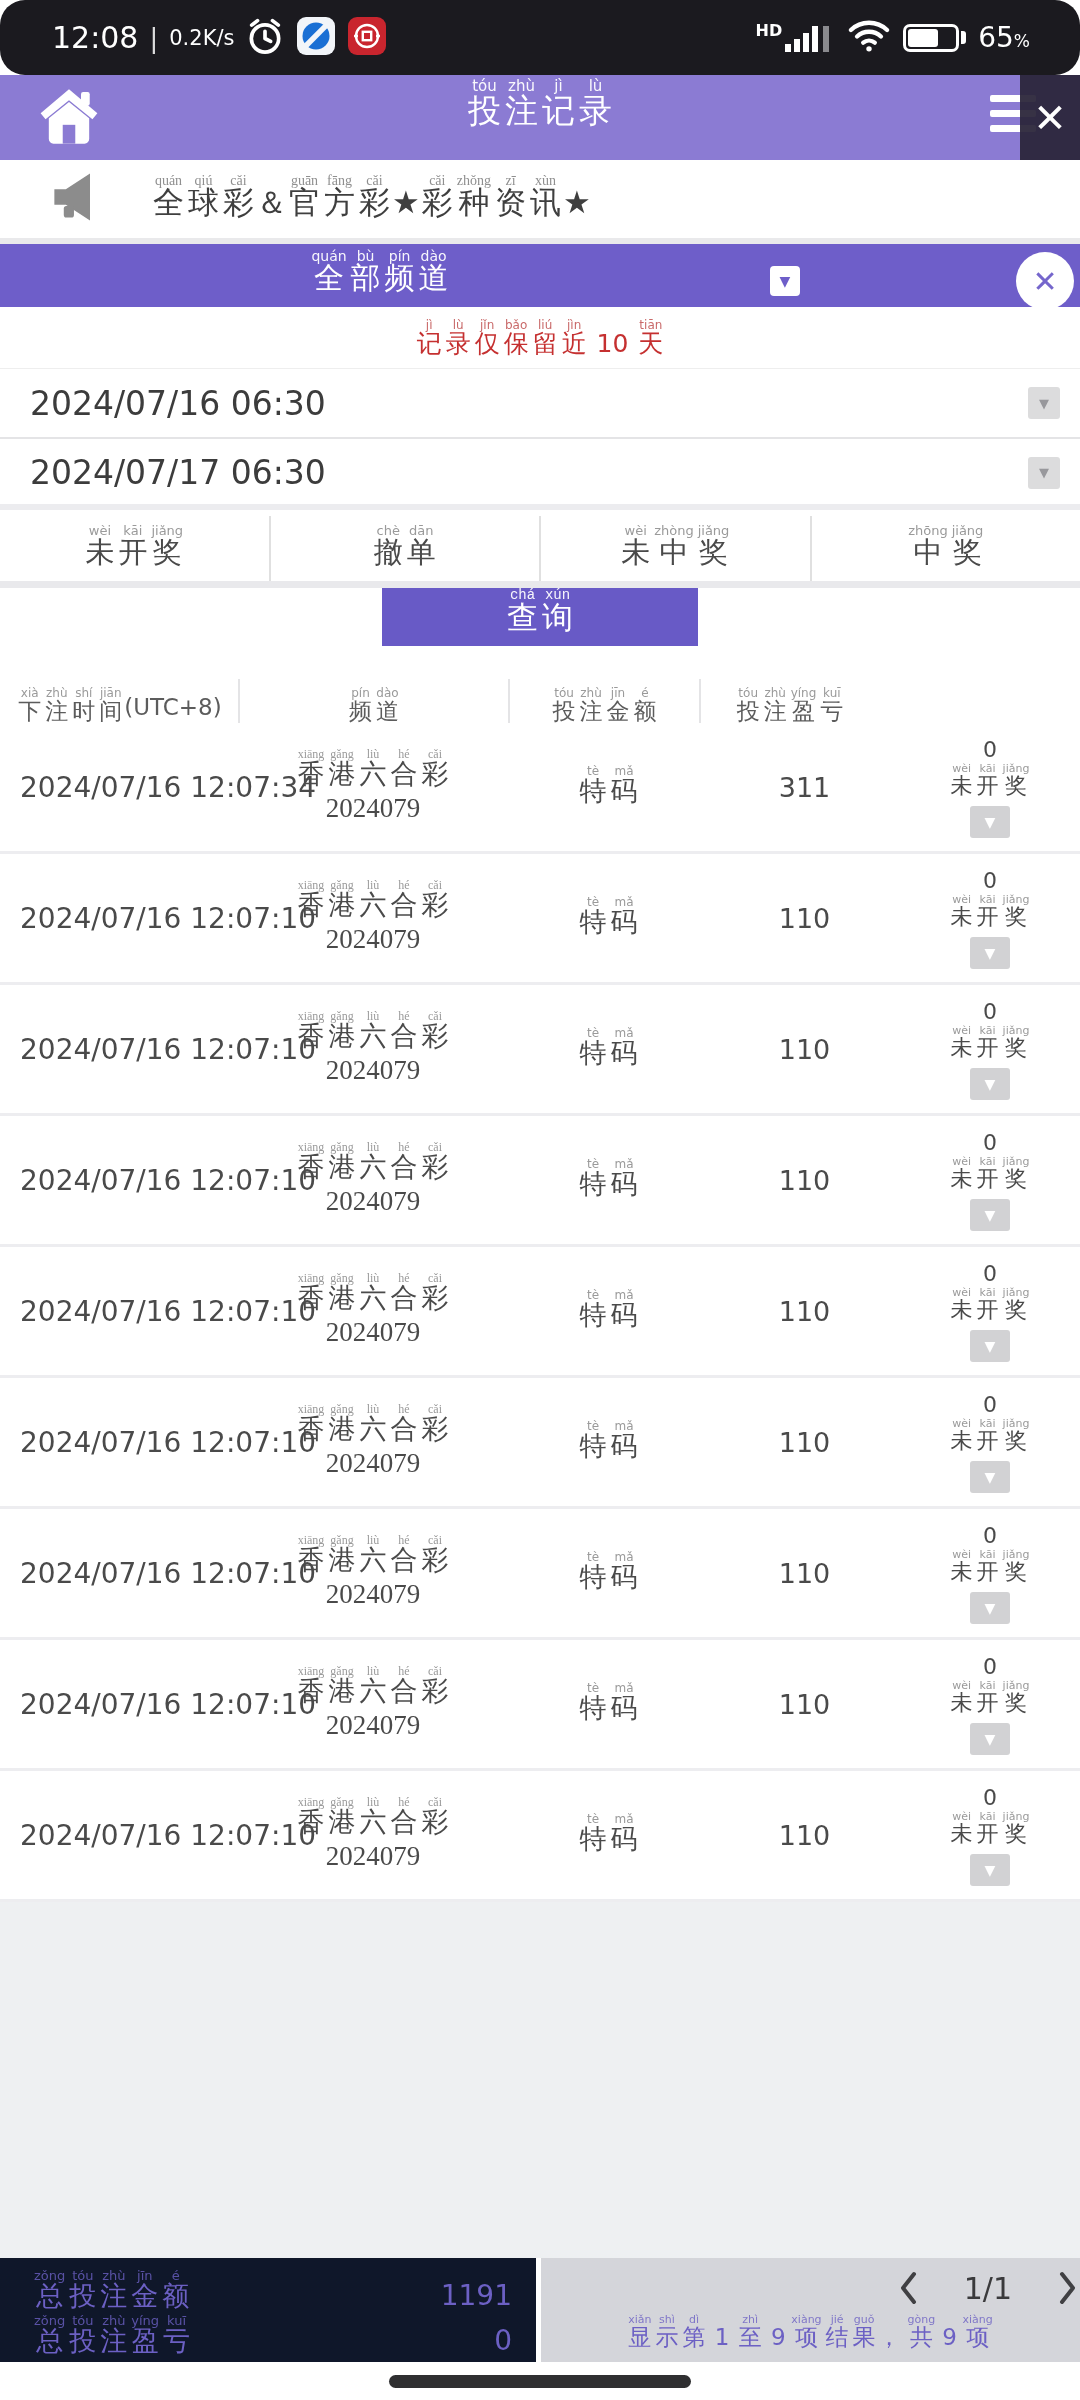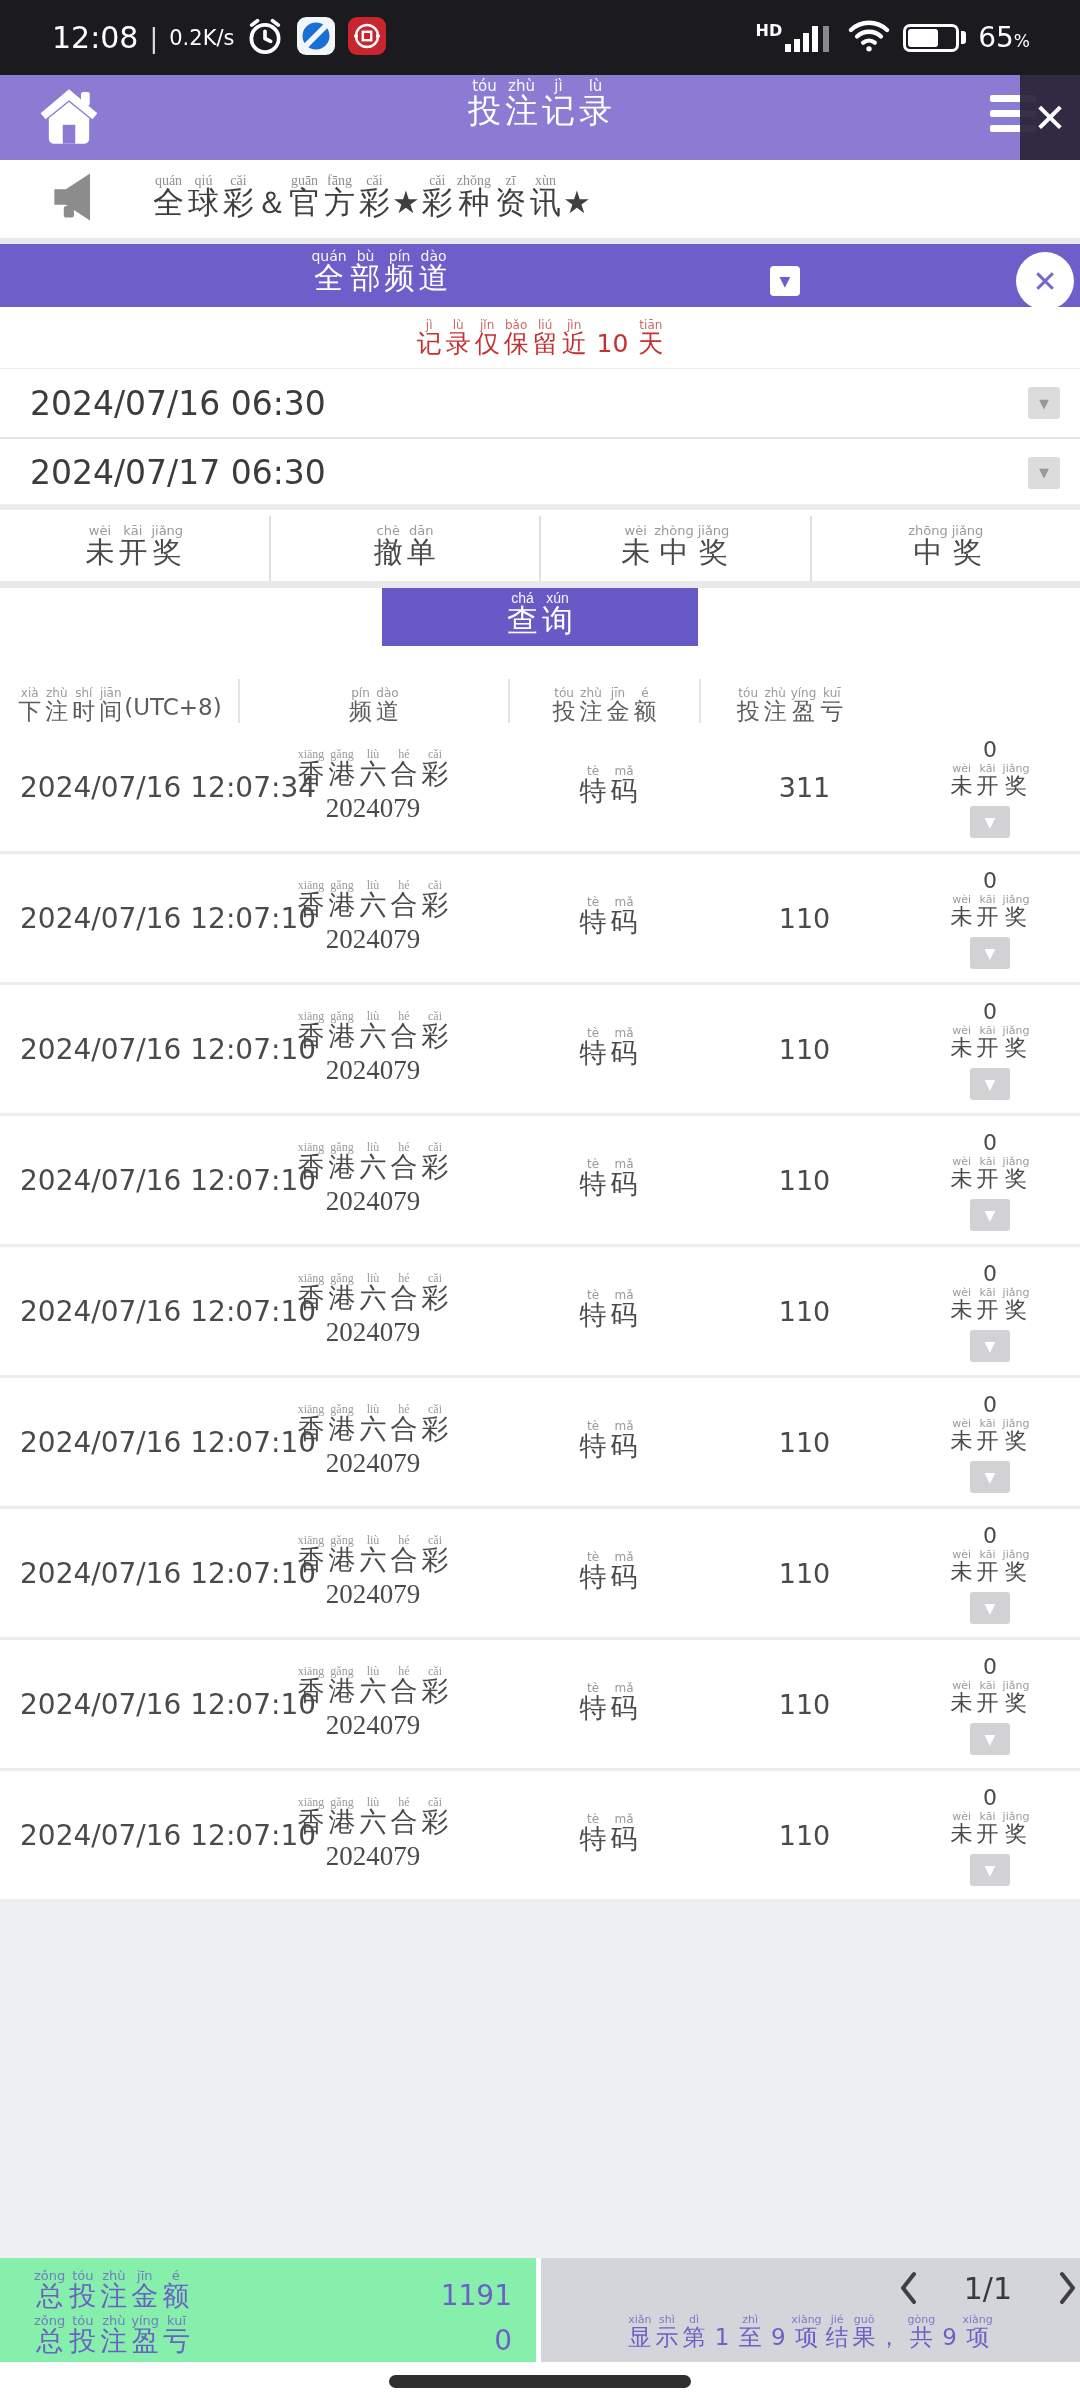--- a/index.html
+++ b/index.html
@@ -5,21 +5,21 @@
   html,body{margin:0;padding:0;background:#fff;}
   #screen{position:relative;width:1080px;height:2400px;overflow:hidden;background:#fff;
           font-family:"DejaVu Sans","Liberation Sans",sans-serif;}
   .abs{position:absolute;left:0;right:0;}
 
   ruby{ruby-position:over;margin:0 2px;}
   rt{font-size:13px;opacity:.62;letter-spacing:0;font-weight:normal;}
 
   
   #statusbar{top:0;height:75px;background:#1b1a1f;display:flex;align-items:center;
-             padding:0 50px 0 52px;color:#fff;box-sizing:border-box;}
+             padding:0 50px 0 52px;color:#fff;box-sizing:border-box;border-radius:25px;}
   .sb-left{display:flex;align-items:center;gap:11px;}
   .sb-time{font-size:30px;}
   .sb-sep{font-size:26px;opacity:.85;}
   .sb-speed{font-size:21px;}
   .sb-right{margin-left:auto;display:flex;align-items:center;gap:12px;}
   .hd-wrap{display:flex;align-items:flex-end;gap:3px;}
   .hd-txt{font-size:16px;font-weight:bold;line-height:1;margin-bottom:14px;}
   .batt{width:56px;height:28px;border:3px solid #fff;border-radius:7px;position:relative;box-sizing:border-box;}
   .batt-fill{position:absolute;left:2px;top:2px;bottom:2px;width:30px;background:#fff;border-radius:3px;}
   .batt-nub{width:5px;height:13px;background:#fff;border-radius:0 3px 3px 0;margin-left:2px;}
@@ -67,22 +67,22 @@
 
   
   #filters{top:516px;height:65px;background:#fff;border-bottom:7px solid #e9e9ec;display:flex;}
   .filter{flex:1;display:flex;align-items:center;justify-content:center;font-size:29px;color:#4a4a4a;}
   .filter + .filter{border-left:2px solid #e0e0e0;}
   .filter rt{font-size:13px;color:#9a9a9a;opacity:1;}
 
   
   #queryarea{top:588px;height:70px;background:#fff;display:flex;justify-content:flex-start;}
   .query-btn{margin-left:382px;width:316px;height:58px;background:#685ac6;border:none;color:#fff;
-             font-size:31px;display:flex;align-items:center;justify-content:center;
-             font-family:Liberation Sans, sans-serif;}
+             font-size:31px;display:flex;align-items:flex-start;justify-content:center;
+             font-family:Liberation Mono, monospace;}
   .query-btn rt{font-size:14px;opacity:.95;}
 
   
   #thead{top:658px;height:56px;background:#fff;border-bottom:9px solid #ededf0;display:flex;margin-top:21px;}
   .hcell{display:flex;align-items:center;justify-content:center;font-size:23px;color:#5c5c5c;
          box-sizing:border-box;white-space:nowrap;}
   .hcell rt{font-size:12px;color:#9a9a9a;opacity:1;}
   .hcell + .hcell{border-left:2px solid #e4e4e6;}
   .w1{width:238px;} .w2{width:270px;} .w3{width:201px;} .w4{width:191px;} .w5{width:180px;}
 
@@ -96,21 +96,21 @@
   .c3 rt{font-size:12px;color:#9a9a9a;opacity:1;}
   .c4{width:191px;font-size:27px;}
   .c5{width:180px;flex-direction:column;font-size:22px;gap:1px;}
   .c5 rt{font-size:11px;color:#9a9a9a;opacity:1;}
   .row-expand{width:40px;height:32px;background:#d2d2d4;border-radius:3px;color:#fff;font-size:14px;
               display:flex;align-items:center;justify-content:center;margin-top:4px;}
 
   
   #filler{top:1902px;height:356px;background:#eef0f2;}
   #footer{top:2258px;height:104px;background:#fff;display:flex;gap:5px;}
-  .fleft{width:536px;background:#86efac;box-sizing:border-box;padding:12px 24px 16px 32px;color:#6c60c4;}
+  .fleft{width:536px;background:#0f172a;box-sizing:border-box;padding:12px 24px 16px 32px;color:#6c60c4;}
   .frow{display:flex;align-items:baseline;height:45px;}
   .flabel{font-size:27px;}
   .flabel rt{font-size:13px;opacity:.8;}
   .fval{margin-left:auto;font-size:28px;}
   .fright{flex:1;background:#d4d5da;text-align:center;padding-top:6px;box-sizing:border-box;}
   .pager{display:flex;align-items:center;justify-content:flex-end;gap:44px;height:48px;}
   .chev{display:flex;align-items:center;}
   .page-num{font-size:30px;color:#3a3a3c;}
   .results{font-size:23px;color:#6c60c4;margin-top:2px;white-space:nowrap;}
   .results rt{font-size:11px;opacity:.8;}

